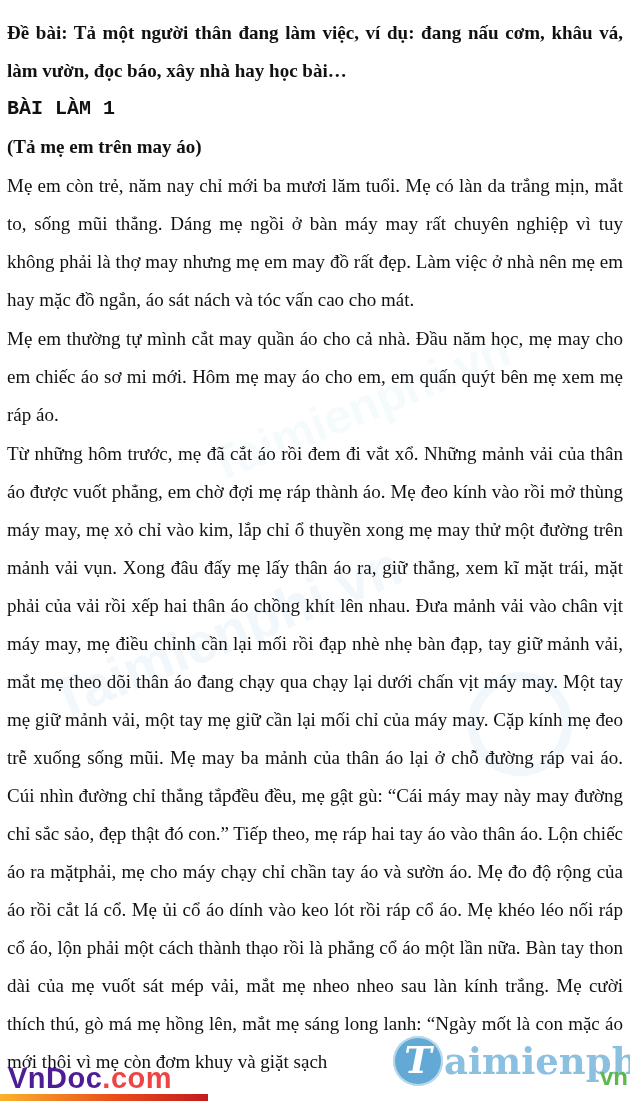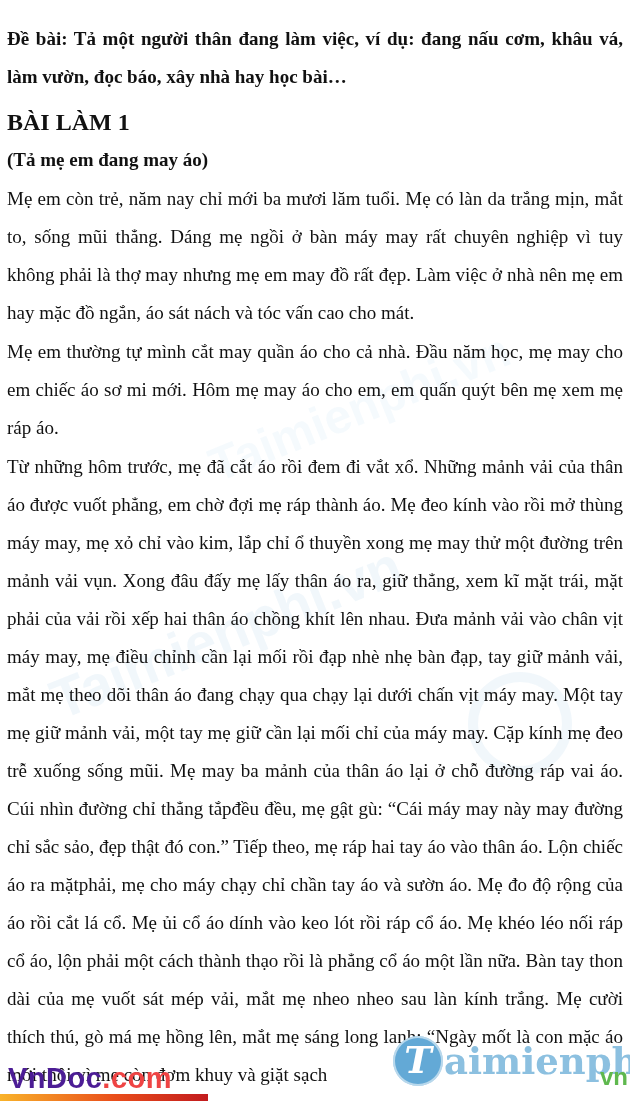--- a/index.html
+++ b/index.html
@@ -20,31 +20,32 @@
     z-index: 1;
   }
   h1.doc-title {
     margin-top: 4px;
     text-align: center;
     font-size: 22px;
     line-height: 30px;
     font-weight: bold;
   }
   p.prompt {
-    margin-top: 20px;
+    margin-top: 14px;
     font-weight: bold;
     font-size: 19px;
     line-height: 38px;
     text-align: justify;
   }
   h2.section-heading {
-    margin-top: 7px;
-    font-size: 24px;
+    margin-top: 0;
+    font-size: 20px;
     line-height: 38px;
     font-weight: bold;
+    font-family: Liberation Mono, monospace;
   }
   h3.essay-subtitle {
     margin-top: 0;
     font-size: 19px;
     line-height: 38px;
     font-weight: bold;
   }
   p.body-para {
     margin-top: 1px;
     font-size: 19px;
@@ -155,21 +156,21 @@
 
 <div class="page">
 
   <div class="wm wm1">Taimienphi.vn</div>
   <div class="wm wm2">Taimienphi.vn</div>
   <div class="wm-circle"></div>
 
   <div class="content">
     <p class="prompt">Đề bài: Tả một người thân đang làm việc, ví dụ: đang nấu cơm, khâu vá, làm vườn, đọc báo, xây nhà hay học bài…</p>
     <h2 class="section-heading">BÀI LÀM 1</h2>
-    <h3 class="essay-subtitle">(Tả mẹ em đang may áo)</h3>
+    <h3 class="essay-subtitle">(Tả mẹ em trên may áo)</h3>
     <p class="body-para">Mẹ em còn trẻ, năm nay chỉ mới ba mươi lăm tuổi. Mẹ có làn da trắng mịn, mắt to, sống mũi thẳng. Dáng mẹ ngồi ở bàn máy may rất chuyên nghiệp vì tuy không phải là thợ may nhưng mẹ em may đồ rất đẹp. Làm việc ở nhà nên mẹ em hay mặc đồ ngắn, áo sát nách và tóc vấn cao cho mát.</p>
     <p class="body-para">Mẹ em thường tự mình cắt may quần áo cho cả nhà. Đầu năm học, mẹ may cho em chiếc áo sơ mi mới. Hôm mẹ may áo cho em, em quấn quýt bên mẹ xem mẹ ráp áo.</p>
     <p class="body-para">Từ những hôm trước, mẹ đã cắt áo rồi đem đi vắt xổ. Những mảnh vải của thân áo được vuốt phẳng, em chờ đợi mẹ ráp thành áo. Mẹ đeo kính vào rồi mở thùng máy may, mẹ xỏ chỉ vào kim, lắp chỉ ổ thuyền xong mẹ may thử một đường trên mảnh vải vụn. Xong đâu đấy mẹ lấy thân áo ra, giữ thẳng, xem kĩ mặt trái, mặt phải của vải rồi xếp hai thân áo chồng khít lên nhau. Đưa mảnh vải vào chân vịt máy may, mẹ điều chỉnh cần lại mối rồi đạp nhè nhẹ bàn đạp, tay giữ mảnh vải, mắt mẹ theo dõi thân áo đang chạy qua chạy lại dưới chấn vịt máy may. Một tay mẹ giữ mảnh vải, một tay mẹ giữ cần lại mối chỉ của máy may. Cặp kính mẹ đeo trễ xuống sống mũi. Mẹ may ba mảnh của thân áo lại ở chỗ đường ráp vai áo. Cúi nhìn đường chỉ thẳng tắpđều đều, mẹ gật gù: “Cái máy may này may đường chỉ sắc sảo, đẹp thật đó con.” Tiếp theo, mẹ ráp hai tay áo vào thân áo. Lộn chiếc áo ra mặtphải, mẹ cho máy chạy chỉ chần tay áo và sườn áo. Mẹ đo độ rộng của áo rồi cắt lá cổ. Mẹ ủi cổ áo dính vào keo lót rồi ráp cổ áo. Mẹ khéo léo nối ráp cổ áo, lộn phải một cách thành thạo rồi là phẳng cổ áo một lần nữa. Bàn tay thon dài của mẹ vuốt sát mép vải, mắt mẹ nheo nheo sau làn kính trắng. Mẹ cười thích thú, gò má mẹ hồng lên, mắt mẹ sáng long lanh: “Ngày mốt là con mặc áo mới thôi vì mẹ còn đơm khuy và giặt sạch</p>
   </div>
 
   <div class="vndoc-logo">
     <span class="vndoc-name">VnDoc</span><span class="vndoc-tld">.com</span>
   </div>
   <div class="vndoc-underline"></div>
 

